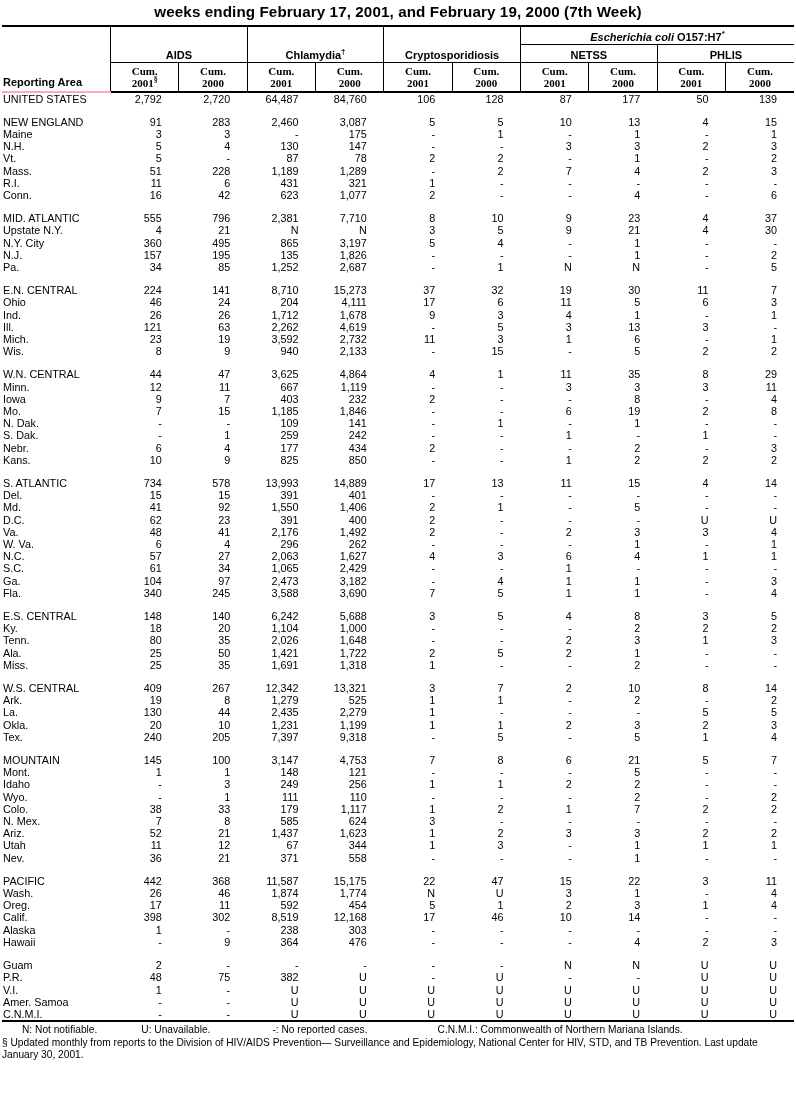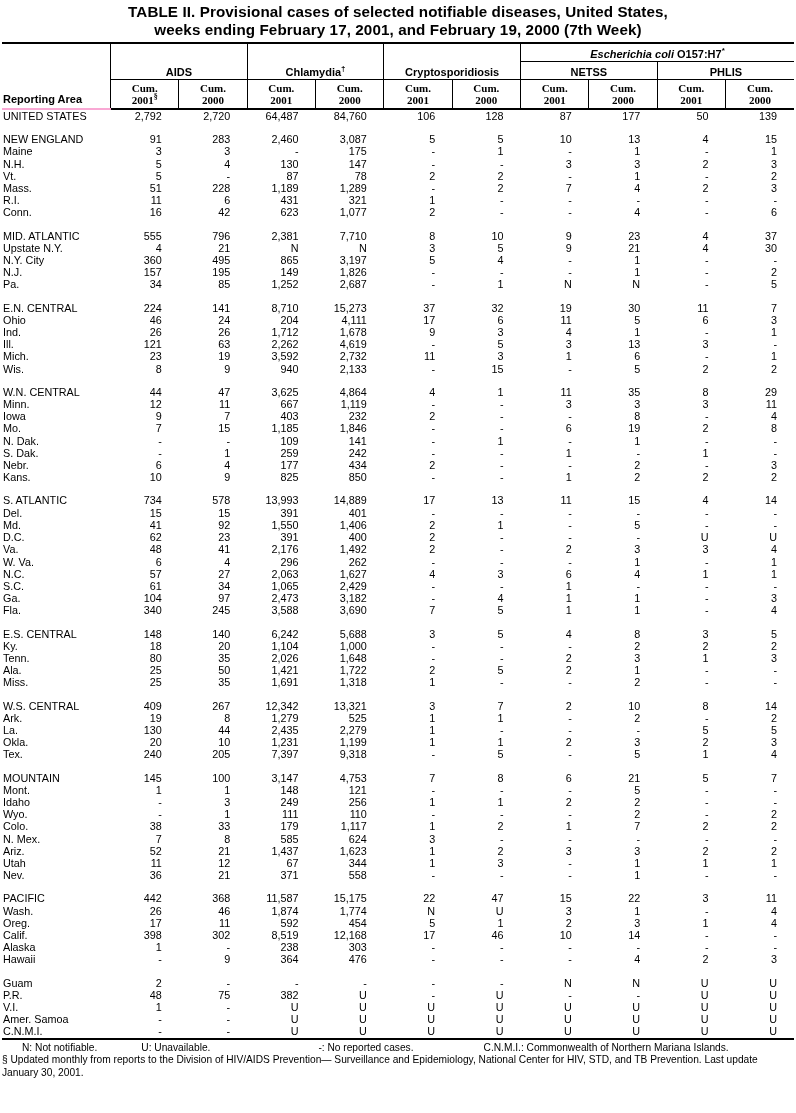--- a/index.html
+++ b/index.html
@@ -21,30 +21,29 @@
        border-left:1px solid #000;border-bottom:2px solid #000;padding:2px 0;line-height:12px;font-family:Liberation Serif, serif;}
   sup{font-size:8px;vertical-align:super;line-height:0;}
   td.val{font-size:10.8px;line-height:12.2px;text-align:right;padding:0 17px 0 0;
          white-space:nowrap;overflow:hidden;}
   td.area{font-size:10.8px;line-height:12.2px;text-align:left;padding:0 0 0 1px;
           white-space:nowrap;overflow:hidden;}
   tr.spacer td{height:11px;padding:0;line-height:11px;}
   .footnotes{font-size:10.2px;line-height:12.6px;margin-top:2px;}
   .legend span{display:inline-block;padding-left:20px;}
   .legend span:nth-child(1){margin-right:24px;}
-  .legend span:nth-child(2){margin-right:88px;}
+  .legend span:nth-child(2){margin-right:42px;}
   .legend span:nth-child(3){margin-right:50px;}
   .fn i{font-style:italic;}
 </style>
 </head>
 <body>
 
 <div class="page">
   <div class="title">
-    <div>TABLE II. Provisional cases of selected notifiable diseases, United States,</div>
     <div>weeks ending February 17, 2001, and February 19, 2000 (7th Week)</div>
   </div>
 
   <table id="main-table">
       <colgroup>
         <col style="width: 108px;">
         <col style="width: 68px;">
         <col style="width: 68px;">
         <col style="width: 68px;">
         <col style="width: 68px;">
@@ -257,21 +256,21 @@
           <td class="val">4</td>
           <td class="val">-</td>
           <td class="val">1</td>
           <td class="val">-</td>
           <td class="val">-</td>
         </tr>
         <tr>
           <td class="area">N.J.</td>
           <td class="val">157</td>
           <td class="val">195</td>
-          <td class="val">149</td>
+          <td class="val">135</td>
           <td class="val">1,826</td>
           <td class="val">-</td>
           <td class="val">-</td>
           <td class="val">-</td>
           <td class="val">1</td>
           <td class="val">-</td>
           <td class="val">2</td>
         </tr>
         <tr>
           <td class="area">Pa.</td>

